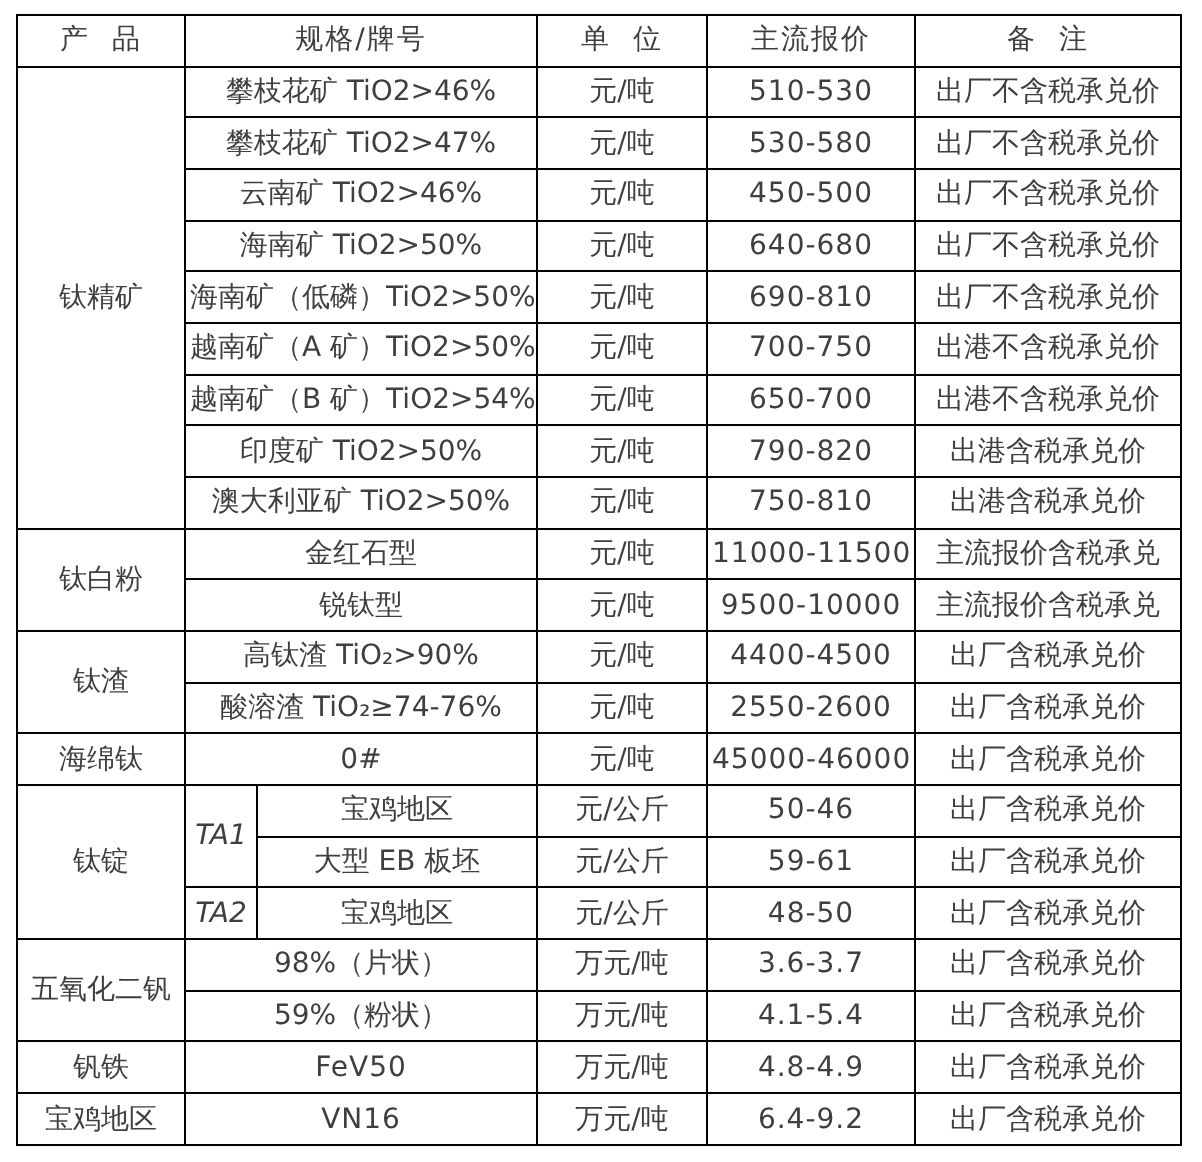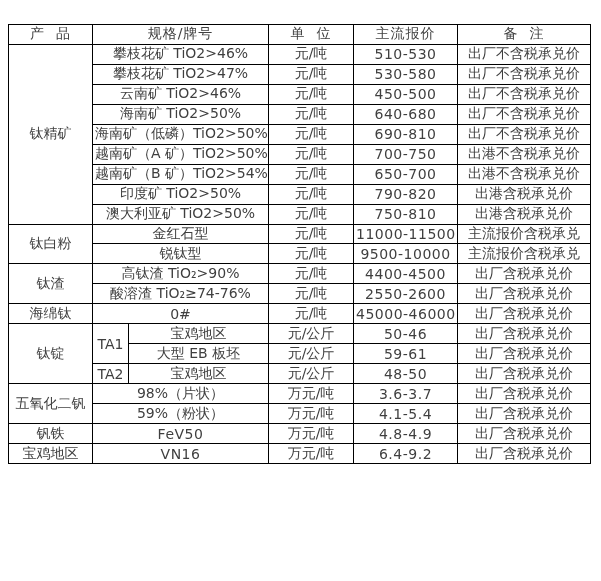--- a/index.html
+++ b/index.html
@@ -9,23 +9,23 @@
   }
   body {
     width: 601px;
     height: 581px;
     position: relative;
     font-family: "DejaVu Sans", sans-serif;
   }
   table.price-table {
     position: absolute;
     left: 8px;
-    top: 24px;
+    top: 7px;
     width: 582px;
-    height: 440px;
+    height: 566px;
     border-collapse: collapse;
     table-layout: fixed;
   }
   table.price-table th,
   table.price-table td {
     border: 1px solid #000000;
     padding: 0 2px;
     text-align: center;
     vertical-align: middle;
     color: #3f3f3f;
@@ -36,20 +36,21 @@
   }
   table.price-table th {
     letter-spacing: 1px;
   }
   td.num {
     font-size: 13px;
     letter-spacing: 0.5px;
   }
   td.ta {
     font-size: 13px;
+    font-style: italic;
   }
 </style>
 </head>
 <body>
 
 <table class="price-table">
   <colgroup>
     <col style="width:84px">
     <col style="width:36px">
     <col style="width:140px">

